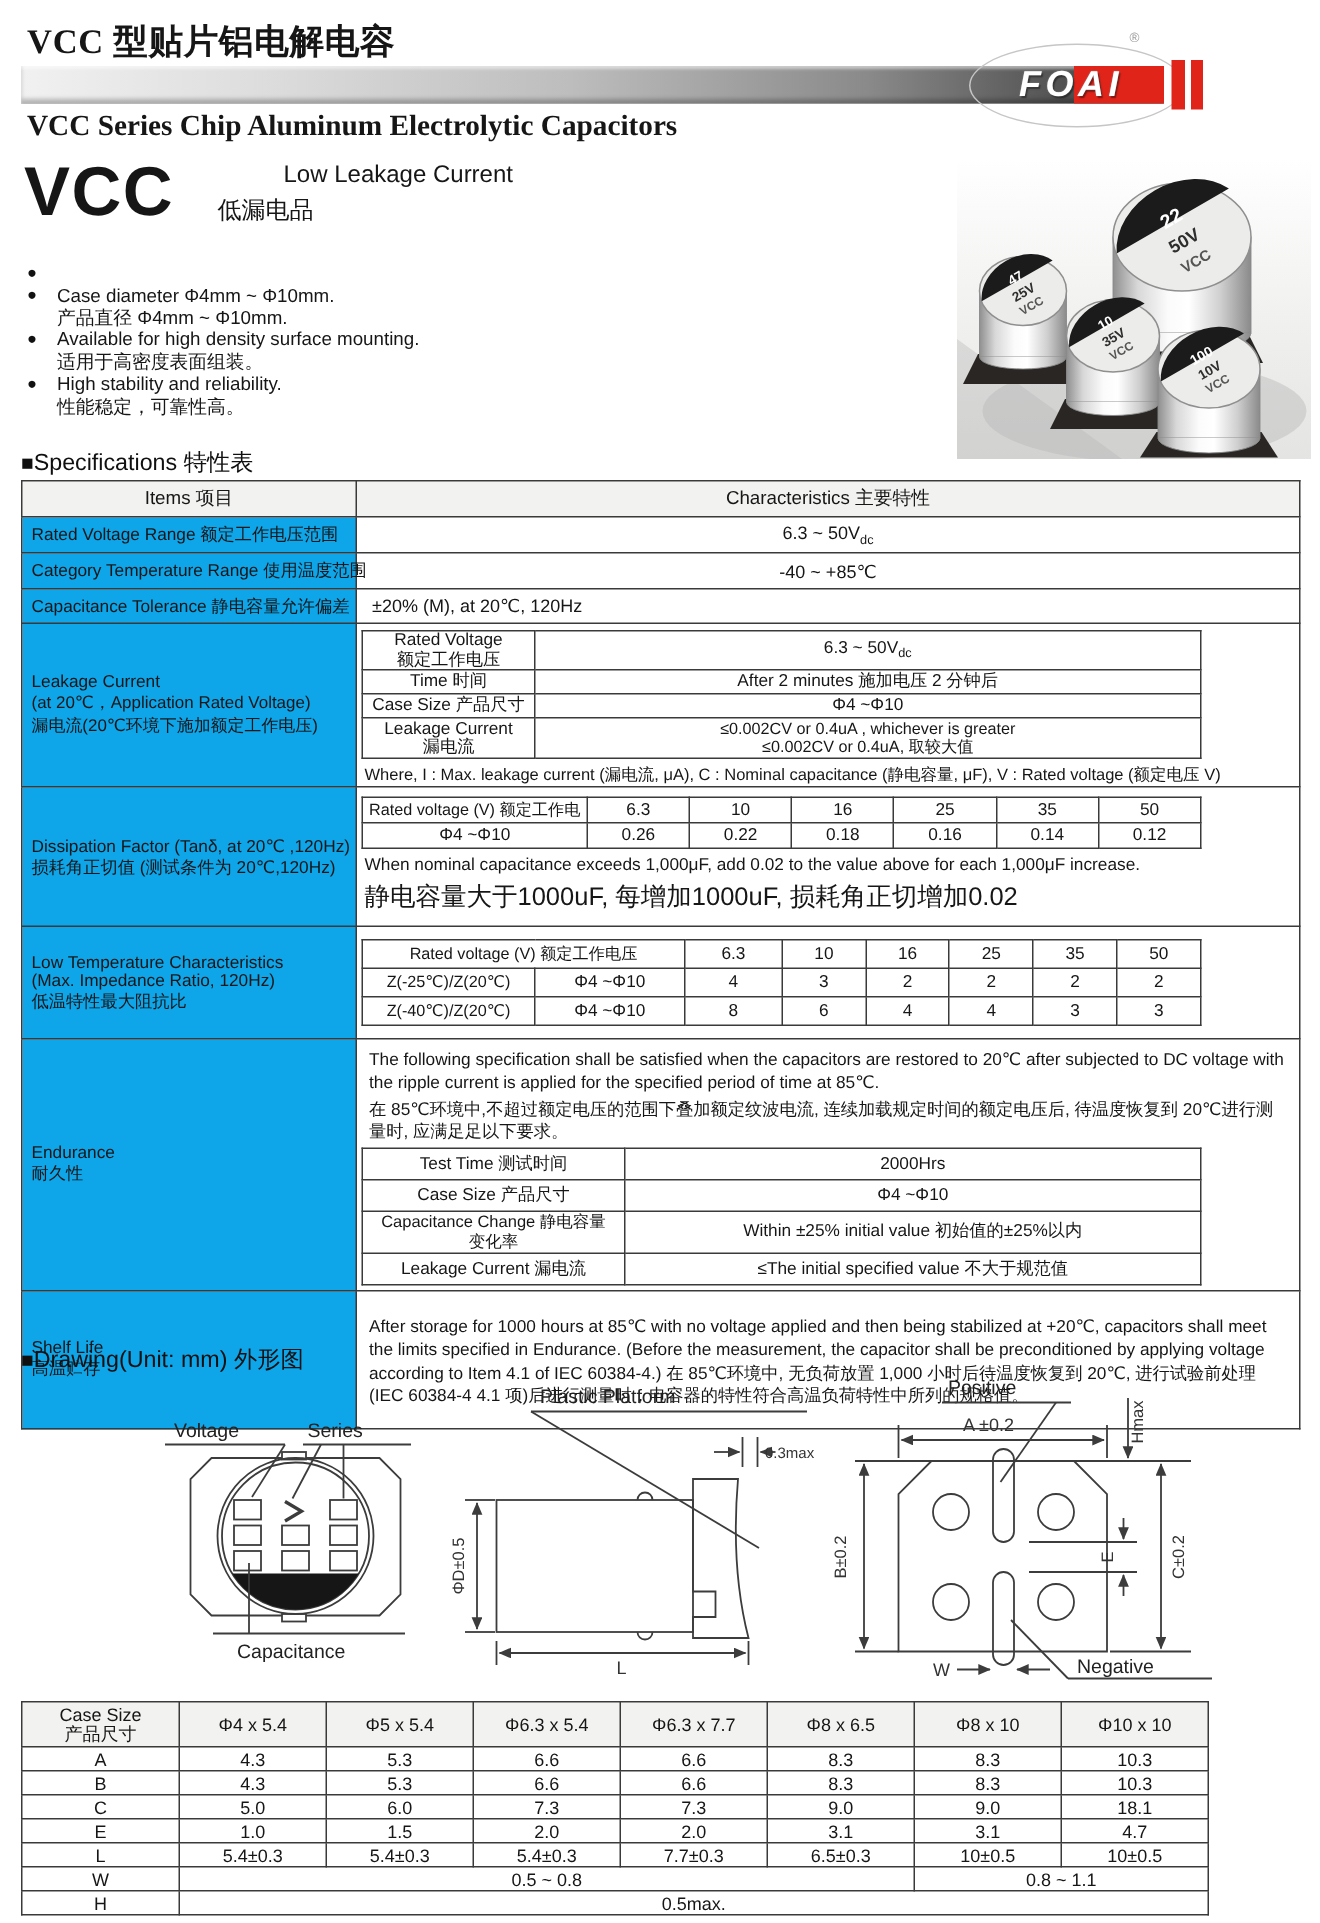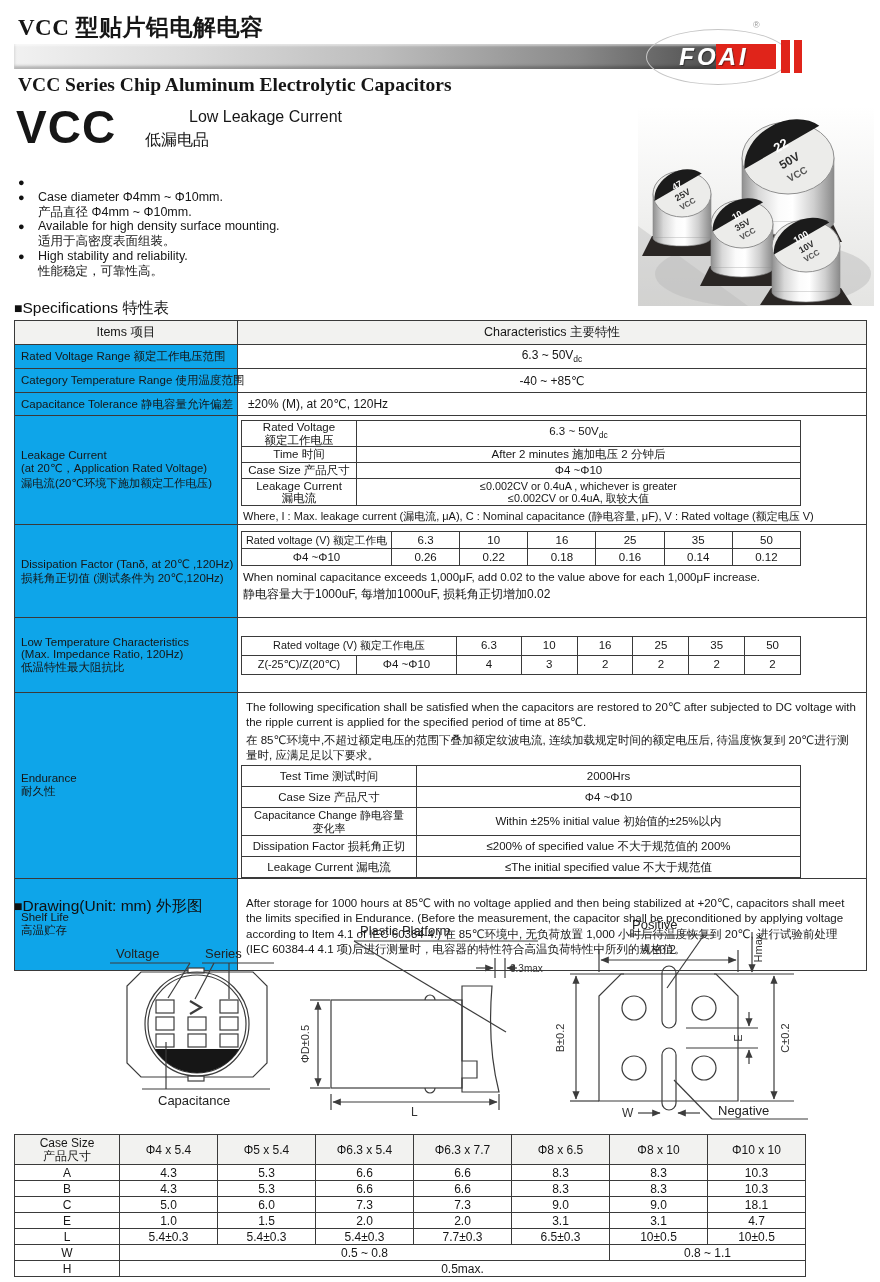--- a/index.html
+++ b/index.html
@@ -290,21 +290,21 @@
             <td>0.26</td>
             <td>0.22</td>
             <td>0.18</td>
             <td>0.16</td>
             <td>0.14</td>
             <td>0.12</td>
           </tr>
         </tbody>
             </table>
         <div class="note" style="font-size:11.5px;margin-top:5px">When nominal capacitance exceeds 1,000μF, add 0.02 to the value above for each 1,000μF increase.</div>
-        <div class="note" style="font-size:12px">静电容量大于1000uF, 每增加1000uF, 损耗角正切增加0.02</div>
+        <div class="note" style="font-size:17px">静电容量大于1000uF, 每增加1000uF, 损耗角正切增加0.02</div>
       </td>
     </tr>
 
     <tr>
       <td class="lbl" style="height:72px">
         <div>Low Temperature Characteristics</div>
         <div>(Max. Impedance Ratio, 120Hz)</div>
         <div>低温特性最大阻抗比</div>
       </td>
       <td>
@@ -332,20 +332,30 @@
           <tr>
             <td style="height:18px;font-size:10.8px">Z(-25℃)/Z(20℃)</td>
             <td>Φ4 ~Φ10</td>
             <td>4</td>
             <td>3</td>
             <td>2</td>
             <td>2</td>
             <td>2</td>
             <td>2</td>
           </tr>
+          <tr>
+            <td style="height:18px;font-size:10.8px">Z(-40℃)/Z(20℃)</td>
+            <td>Φ4 ~Φ10</td>
+            <td>8</td>
+            <td>6</td>
+            <td>4</td>
+            <td>4</td>
+            <td>3</td>
+            <td>3</td>
+          </tr>
         </tbody>
             </table>
       </td>
     </tr>
 
     <tr>
       <td class="lbl" style="height:165px">
         <div>Endurance</div>
         <div>耐久性</div>
       </td>
@@ -362,24 +372,20 @@
                   <td style="height:18px">Test Time 测试时间</td>
               <td>2000Hrs</td>
                 </tr>
           <tr>
                   <td style="height:18px">Case Size 产品尺寸</td>
               <td>Φ4 ~Φ10</td>
                 </tr>
           <tr>
                   <td style="height:18px;font-size:11px">Capacitance Change 静电容量变化率</td>
               <td>Within ±25% initial value   初始值的±25%以内</td>
-                </tr>
-          <tr>
-                  <td style="height:18px">Dissipation Factor 损耗角正切</td>
-              <td>≤200% of specified value   不大于规范值的 200%</td>
                 </tr>
           <tr>
                   <td style="height:18px">Leakage Current 漏电流</td>
               <td>≤The initial specified value 不大于规范值</td>
                 </tr>
         </tbody>
             </table>
       </td>
     </tr>
 

